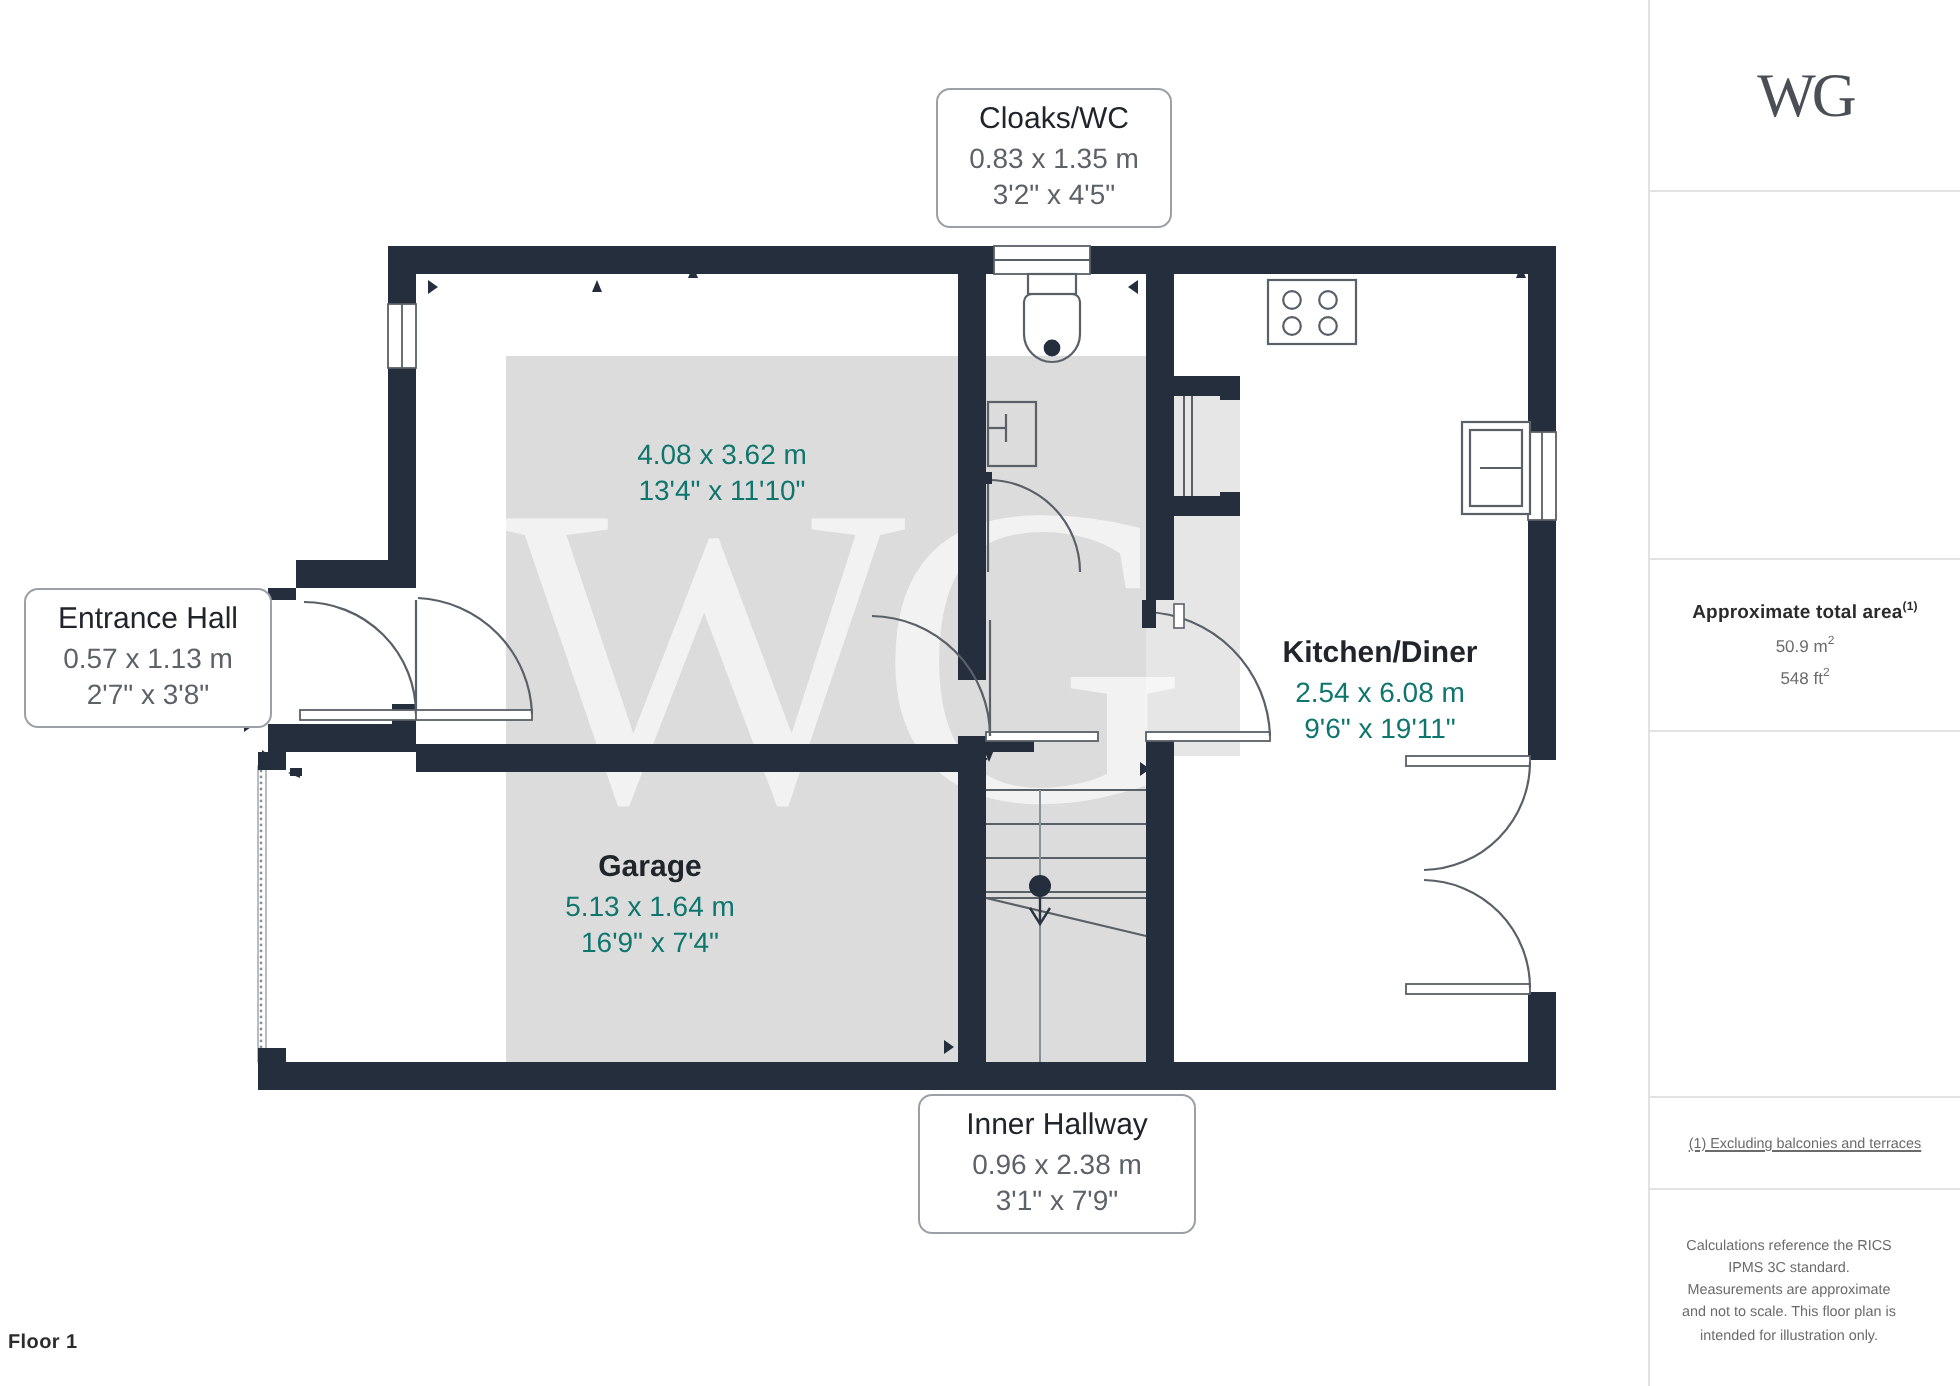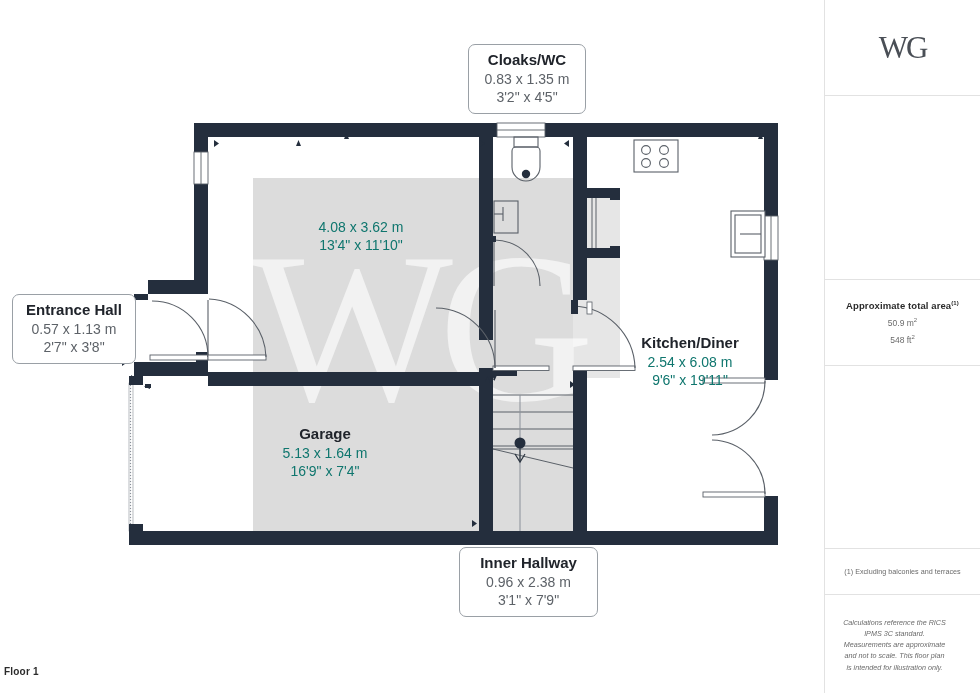--- a/index.html
+++ b/index.html
@@ -28,38 +28,38 @@
     line-height:1;
   }
   .sb-spacer1{height:184px;}
   .sb-area{height:86px;display:flex;flex-direction:column;align-items:center;justify-content:center;text-align:center;}
   .sb-area-title{font-size:9.5px;font-weight:bold;color:#2b2b2b;letter-spacing:.1px;}
   .sb-area-title sup{font-size:6px;font-weight:bold;vertical-align:super;}
   .sb-area-val{font-size:8.5px;color:#6b6b6b;margin-top:6px;}
   .sb-area-val sup{font-size:6px;vertical-align:super;}
   .sb-spacer2{height:183px;}
   .sb-note{height:46px;display:flex;align-items:center;justify-content:center;padding:0 10px;box-sizing:border-box;}
-  .sb-note-txt{font-size:7.2px;color:#6b6b6b;line-height:1.3;}
-  .sb-disclaimer{padding:22px 32px 0 16px;box-sizing:border-box;text-align:center;font-style:italic;}
+  .sb-note-txt{font-size:7.2px;color:#6b6b6b;line-height:1.3;text-decoration:underline;}
+  .sb-disclaimer{padding:22px 32px 0 16px;box-sizing:border-box;text-align:center;}
   .sb-disc-txt{font-size:7.2px;color:#6b6b6b;line-height:1.55;}
 
   
   .plan{position:absolute;left:0;top:0;width:824px;height:693px;}
   .floor-label{
     position:absolute;left:4px;top:666px;width:824px;text-align:left;
     font-size:10px;font-weight:bold;color:#2b2b2b;letter-spacing:.2px;
   }
 
   
   .callout{
     position:absolute;background:#ffffff;border:1px solid #9aa0a6;border-radius:7px;
     text-align:center;padding:6px 10px 7px 10px;box-sizing:border-box;
     z-index:40;
   }
-  .callout .rname{font-size:15px;font-weight:bold;color:#20242b;line-height:1.25;white-space:nowrap;text-align:center;}
+  .callout .rname{font-size:15px;font-weight:normal;color:#20242b;line-height:1.25;white-space:nowrap;text-align:center;}
   .callout .rdim{font-size:14px;color:#5d6268;line-height:1.3;white-space:nowrap;}
 
   
   .plainlabel{position:absolute;text-align:center;z-index:40;}
   .plainlabel .rname{font-size:15px;font-weight:bold;color:#20242b;line-height:1.3;white-space:nowrap;}
   .plainlabel .rdim{font-size:14px;color:#0f766e;line-height:1.3;white-space:nowrap;}
 </style>
 </head>
 <body>
 
@@ -299,21 +299,21 @@
       <div class="rdim">4.08 x 3.62 m</div>
       <div class="rdim">13'4" x 11'10"</div>
     </div>
 
     <div class="plainlabel" style="left:240px;top:424px;width:170px;">
       <div class="rname">Garage</div>
       <div class="rdim">5.13 x 1.64 m</div>
       <div class="rdim">16'9" x 7'4"</div>
     </div>
 
-    <div class="plainlabel" style="left:600px;top:333px;width:180px;">
+    <div class="plainlabel" style="left:600px;top:317px;width:180px;">
       <div class="rname">Kitchen/Diner</div>
       <div class="rdim">2.54 x 6.08 m</div>
       <div class="rdim">9'6" x 19'11"</div>
     </div>
 
     <div class="floor-label">Floor 1</div>
   </div>
 
   <div class="sidebar">
 

